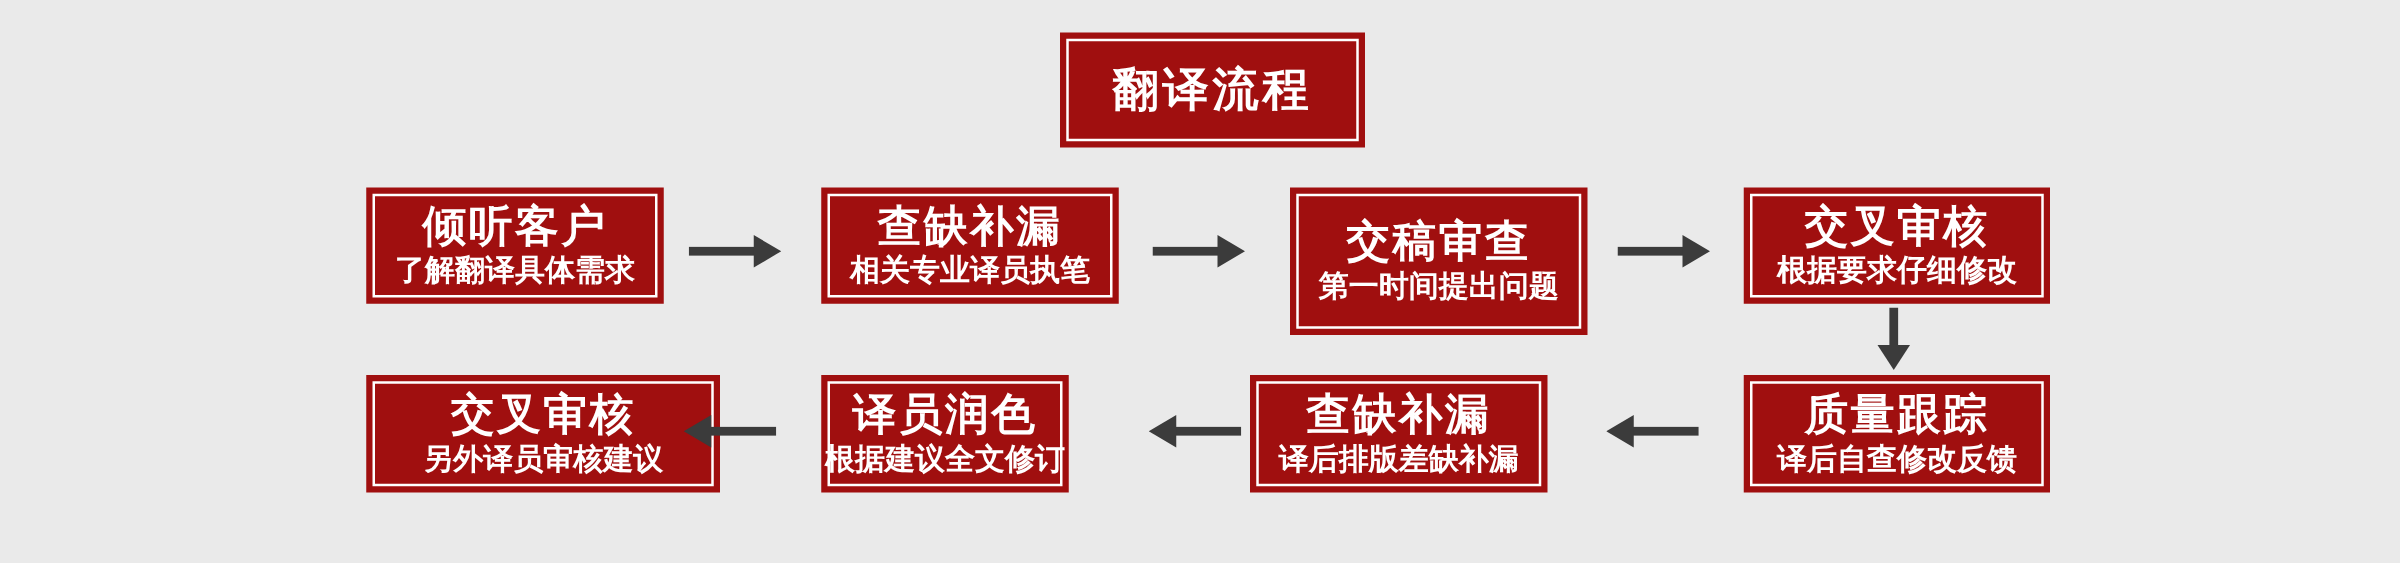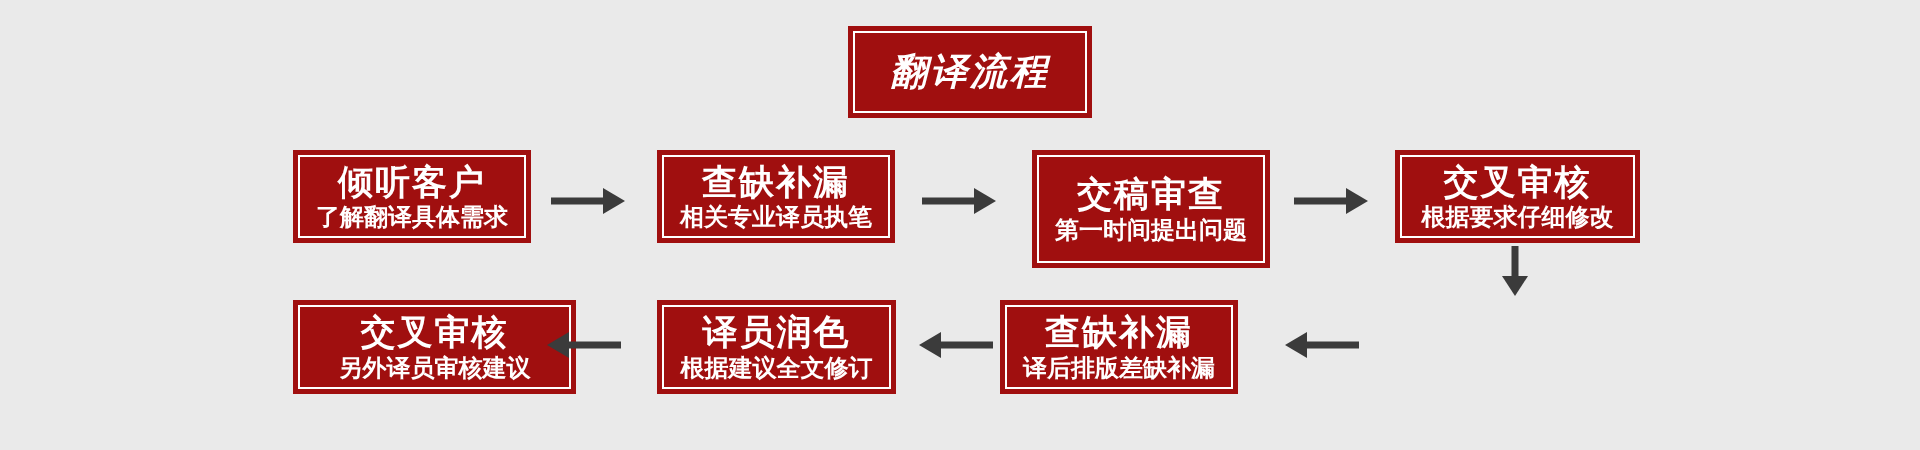--- a/index.html
+++ b/index.html
@@ -40,21 +40,20 @@
     white-space: nowrap;
   }
   .box-sub {
     font-size: 24px;
     line-height: 1.25;
     white-space: nowrap;
   }
   .title-box .box-title {
     font-size: 37px;
     letter-spacing: 3px;
-    font-style: italic;
   }
   .arrow {
     position: absolute;
   }
   .arrow svg { display: block; }
   .arrow-fill { fill: #3b3b3b; }
 </style>
 </head>
 <body>
 
@@ -94,34 +93,40 @@
     </div>
   </div>
 
   <div class="box" style="left:293px; top:300px; width:283px; height:94px;">
     <div class="box-inner">
       <div class="box-title">交叉审核</div>
       <div class="box-sub">另外译员审核建议</div>
     </div>
   </div>
 
-  <div class="box" style="left:657px; top:300px; width:239px; height:94px;">
+  <div class="box" style="left:657px; top:300px; width:198px; height:94px;">
     <div class="box-inner">
       <div class="box-title">译员润色</div>
       <div class="box-sub">根据建议全文修订</div>
     </div>
   </div>
 
   <div class="box" style="left:1000px; top:300px; width:238px; height:94px;">
     <div class="box-inner">
       <div class="box-title">查缺补漏</div>
       <div class="box-sub">译后排版差缺补漏</div>
     </div>
   </div>
 
+  <div class="box" style="left:1395px; top:300px; width:245px; height:94px;">
+    <div class="box-inner">
+      <div class="box-title">质量跟踪</div>
+      <div class="box-sub">译后自查修改反馈</div>
+    </div>
+  </div>
 
   <div class="arrow" style="left:551px; top:186px;">
     <svg width="74" height="30" viewBox="0 0 74 30">
       <rect class="arrow-fill" x="0" y="11.5" width="56" height="7"></rect>
       <polygon class="arrow-fill" points="52,2 74,15 52,28"></polygon>
     </svg>
   </div>
   <div class="arrow" style="left:922px; top:186px;">
     <svg width="74" height="30" viewBox="0 0 74 30">
       <rect class="arrow-fill" x="0" y="11.5" width="56" height="7"></rect>

